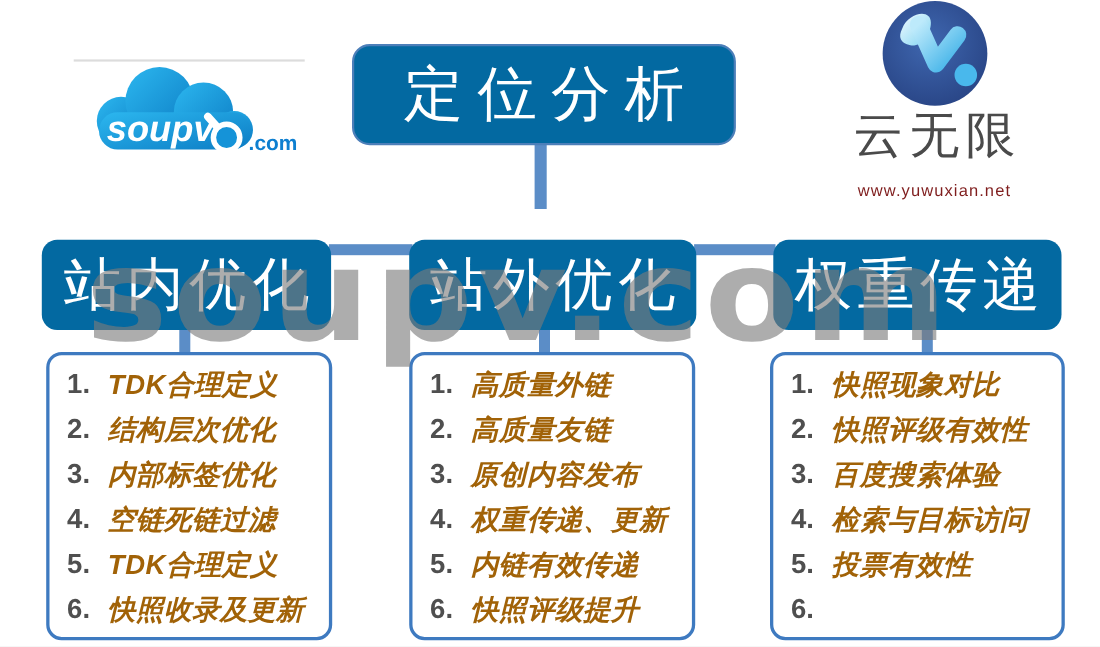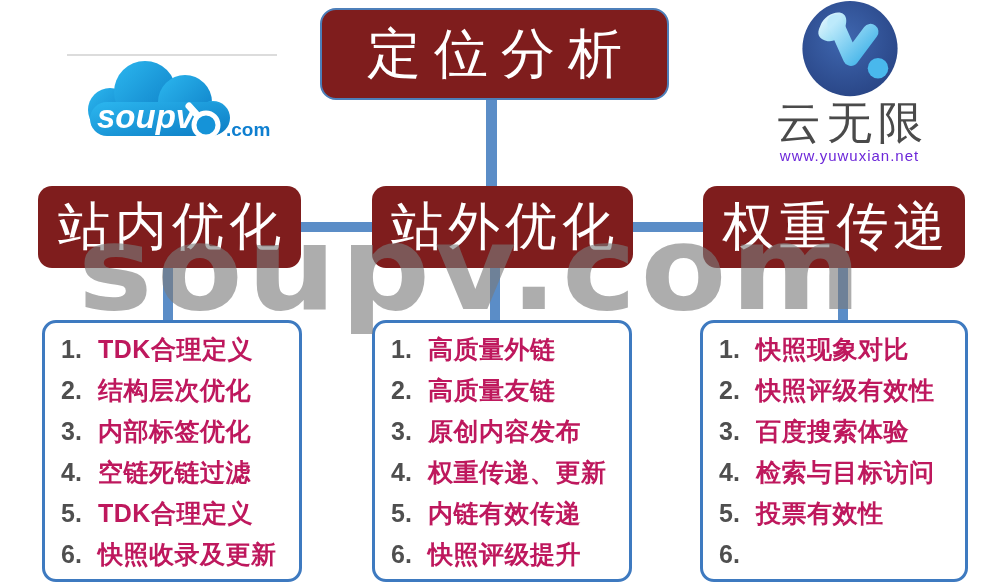--- a/index.html
+++ b/index.html
@@ -2,23 +2,23 @@
 <html><head>
 <meta charset="utf-8">
 <style>
   html,body{margin:0;padding:0;background:#e8e8e8;}
   .canvas{
     position:relative;width:1000px;height:588px;background:#ffffff;
     font-family:"Liberation Sans",sans-serif;overflow:hidden;margin:0 auto;
   }
   
   .node{
-    position:absolute;background:#7f1d1d;border-radius:16px;
+    position:absolute;background:#0369a1;border-radius:16px;
     display:flex;align-items:center;justify-content:center;
-    color:#ffffff;z-index:2;
+    color:#ffffff;z-index:2;margin-top:32px;
   }
   .root-node{left:320px;top:8px;width:345px;height:88px;border:2px solid #4d7fb9;}
   .root-node .lbl{font-size:54px;letter-spacing:13px;text-indent:13px;font-weight:400;white-space:nowrap;}
   .branch-node{top:186px;height:82px;border-radius:14px;}
   .branch-node .lbl{font-size:52px;letter-spacing:5px;text-indent:5px;font-weight:400;white-space:nowrap;}
   .branch-l{left:38px;width:263px;}
   .branch-m{left:372px;width:261px;}
   .branch-r{left:703px;width:262px;}
   
   .conn{position:absolute;background:#5b8dc7;z-index:1;}
@@ -33,39 +33,39 @@
   .list-box{
     position:absolute;top:320px;height:262px;background:#ffffff;
     border:3px solid #3e7ac0;border-radius:14px;z-index:2;box-sizing:border-box;
     padding:6px 0 0 16px;
   }
   .list-l{left:42px;width:260px;}
   .list-m{left:372px;width:260px;}
   .list-r{left:700px;width:268px;}
   .li{display:flex;align-items:center;height:41px;white-space:nowrap;}
   .li .num{font-size:25px;font-weight:bold;color:#4f4f4f;min-width:30px;margin-right:7px;}
-  .li .txt{font-size:25px;font-weight:bold;color:#be185d;letter-spacing:0.5px;}
+  .li .txt{font-size:25px;font-weight:bold;color:#a16207;letter-spacing:0.5px;font-style:italic;}
   
   .watermark{
     position:absolute;left:78px;top:210px;z-index:9;
     font-family:"DejaVu Sans",sans-serif;font-weight:bold;
     font-size:117px;letter-spacing:4px;line-height:1;
     color:rgba(123,123,123,0.62);
     transform:scaleX(1.07);transform-origin:left center;
     white-space:nowrap;pointer-events:none;
   }
   
   .soupv-logo{position:absolute;left:64px;top:48px;width:225px;height:100px;z-index:3;}
   .soupv-topline{position:absolute;left:3px;top:6px;width:210px;height:2px;background:#dcdcdc;}
   .soupv-logo svg{position:absolute;left:18px;top:10px;}
   
   .yun-logo{position:absolute;left:762px;top:0px;width:175px;height:168px;z-index:3;text-align:center;}
   .yun-logo svg{display:block;margin:0 auto;}
   .yun-name{font-size:45px;color:#4a4a4a;letter-spacing:6px;text-indent:6px;line-height:1.0;margin-top:0;font-weight:500;white-space:nowrap;}
-  .yun-url{font-size:15px;color:#6d28d9;letter-spacing:1px;margin-top:2px;white-space:nowrap;}
+  .yun-url{font-size:15px;color:#7f1d1d;letter-spacing:1px;margin-top:20px;white-space:nowrap;}
 </style>
 </head>
 <body>
 
 <div class="canvas">
 
   <div class="soupv-logo">
     <div class="soupv-topline"></div>
     <svg width="195" height="88" viewBox="0 0 195 88">
       <defs>

